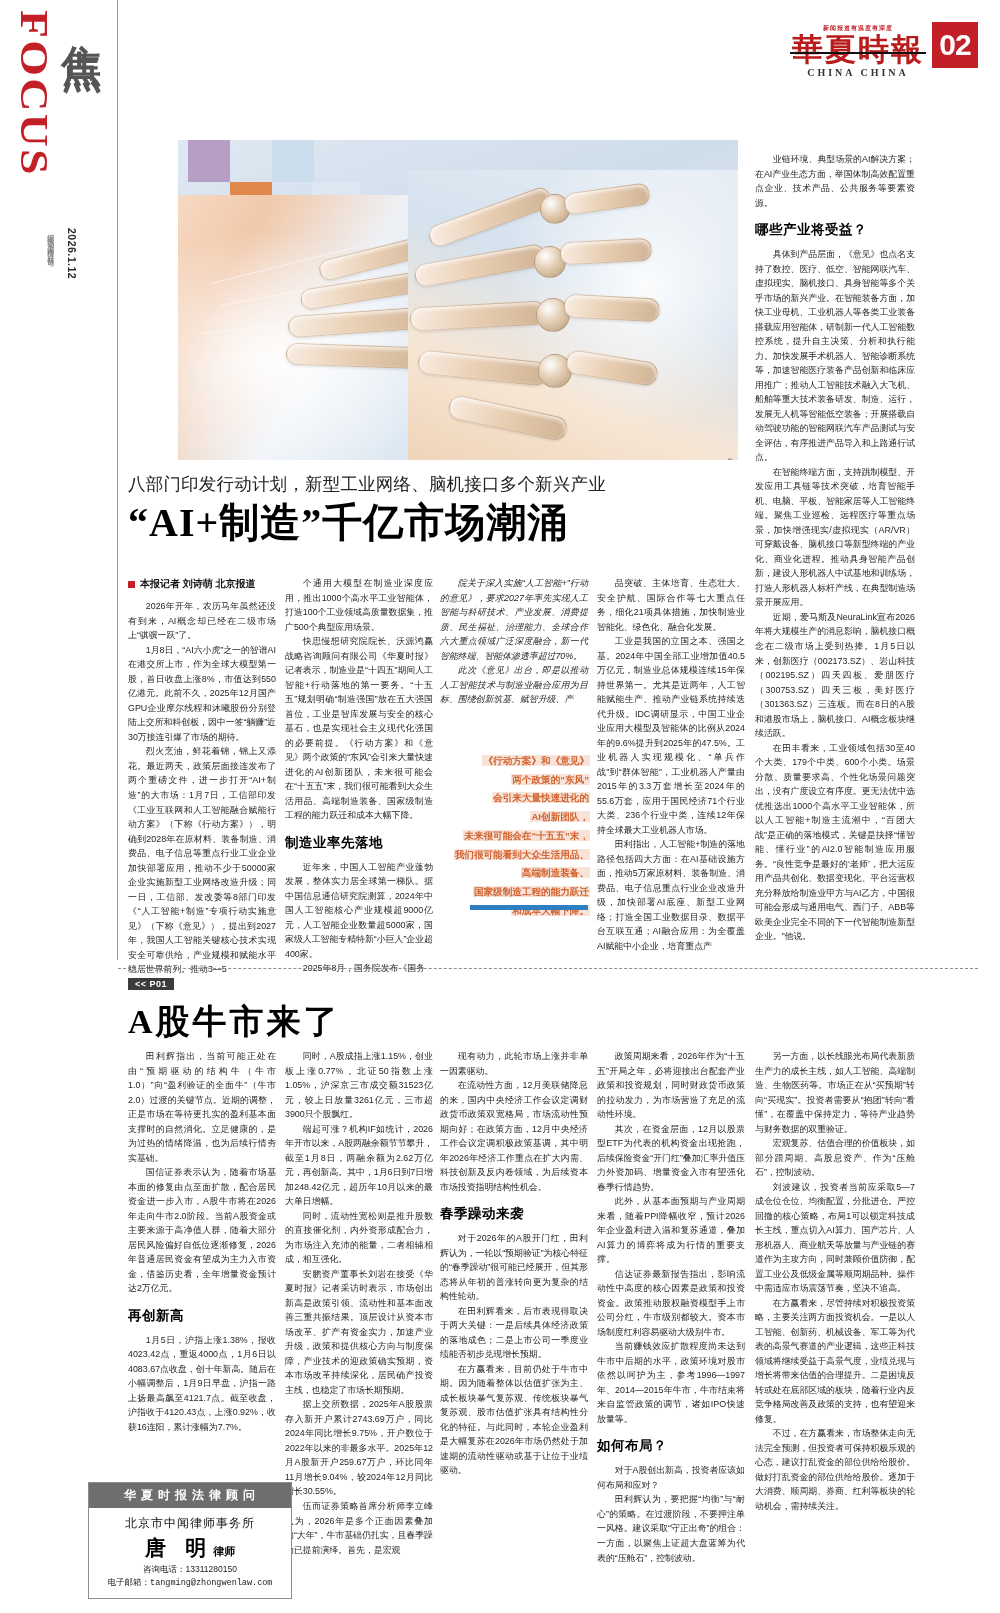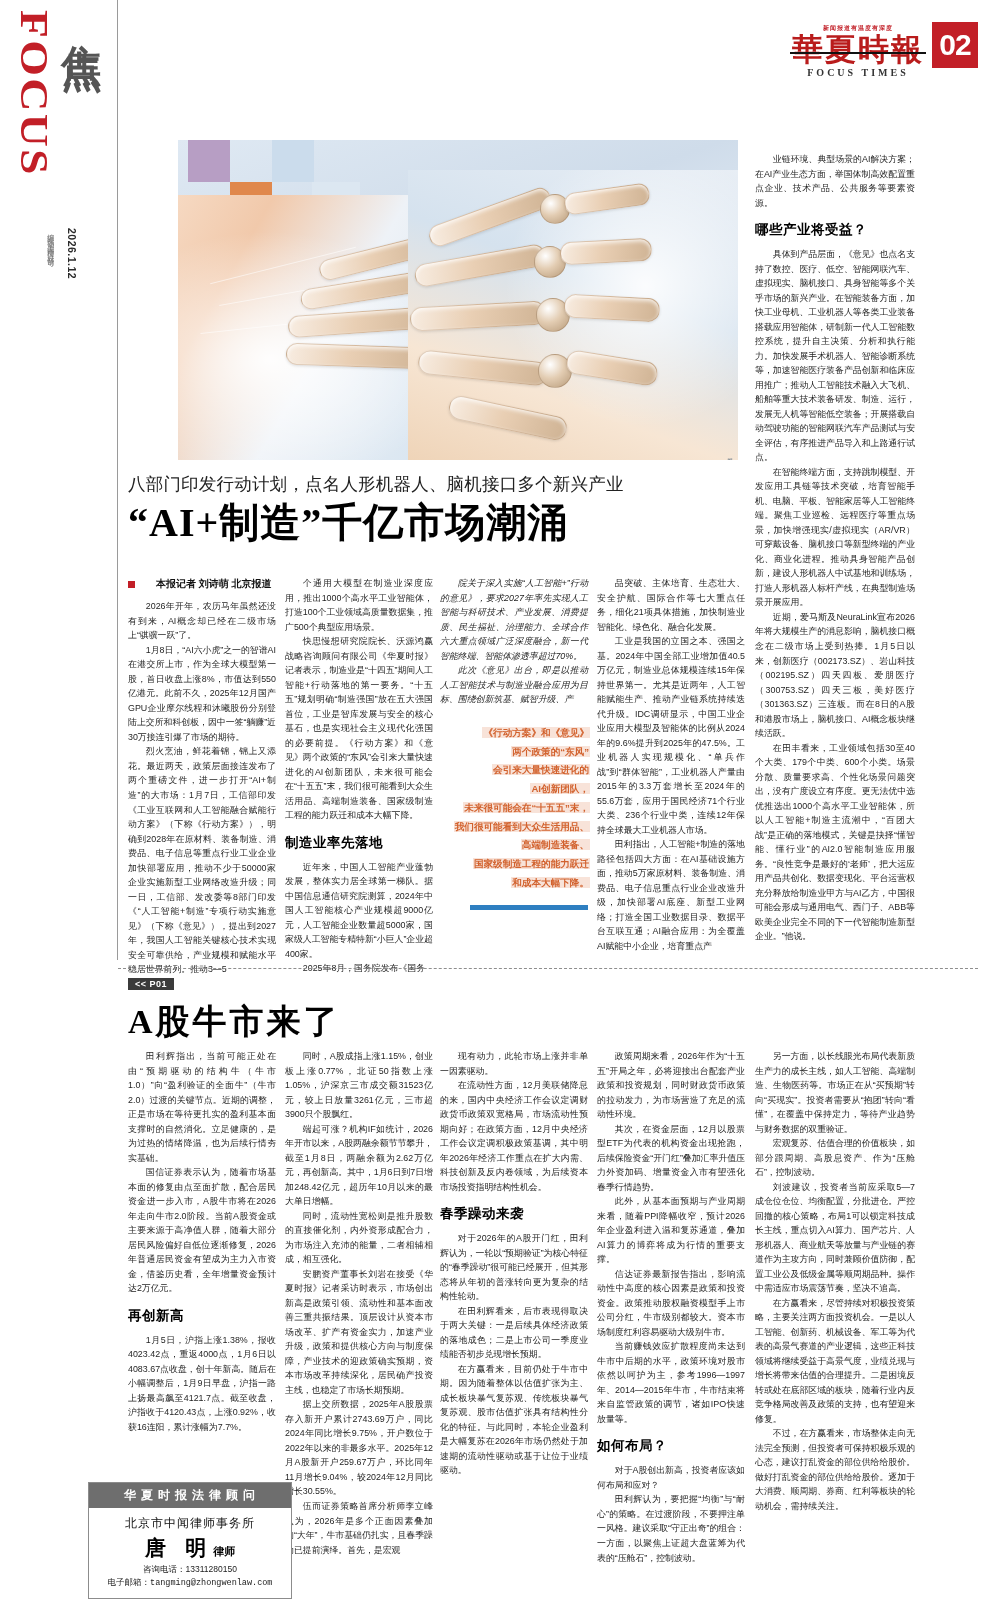--- a/index.html
+++ b/index.html
@@ -129,33 +129,33 @@
     font-family:"Liberation Sans","DejaVu Sans",sans-serif;
   }
   .col p { margin:0 0 0 0; text-indent: 2em; }
   .sub {
     font-weight:800; font-size: 13.5px; color:#000; margin: 9px 0 6px 0;
     text-indent:0; letter-spacing:0.5px;
     font-family:"Liberation Sans","DejaVu Sans",sans-serif;
   }
   .byline {
     font-weight:800; font-size:10px; color:#111; margin-bottom:7px; text-indent:0;
-    display:flex; align-items:center; gap:21px;
+    display:flex; align-items:center; gap:5px;
   }
   .byline .sqr { width:7px; height:7px; background:#c21f27; display:inline-block; }
 
   #col1 { left:128px;  top:576px; width:148px; height:380px; }
   #col2 { left:285px;  top:576px; width:148px; height:380px; }
   #col3 { left:440px;  top:576px; width:148px; height:380px;font-style:italic; }
   #col4 { left:597px;  top:576px; width:148px; height:380px; }
   #col5 { left:755px;  top:152px; width:160px; height:800px; }
 
   
   #pullquote {
-    position:absolute; left:440px; top:724px; width:150px;
+    position:absolute; left:440px; top:752px; width:150px;
     text-align:right;
     font-size: 9.6px; line-height: 1.95; font-weight:700;
     color:#d2622e;
   }
   #pullquote span.l {
     background: rgba(214,98,46,.18);
     padding: 0 1px;
   }
   #pq-bar {
     position:absolute; left:470px; top:905px; width:118px; height:5px;
@@ -211,21 +211,21 @@
   <div id="focus-en">FOCUS</div>
   <div id="focus-cn">焦点</div>
   <div id="rail-date">2026.1.12</div>
   <div id="rail-credit">编辑 张功劭 美编 柳琦 校对 胡可</div>
 </div>
 
 <div id="masthead">
   <div id="mast-brand">
     <div id="mast-kicker">新闻报道有温度有深度</div>
     <div id="mast-cn">華夏時報</div>
-    <div id="mast-en">FOCUS TIMES</div>
+    <div id="mast-en">CHINA CHINA</div>
   </div>
   <div id="page-badge">02</div>
 </div>
 
 <div id="hero">
   <div class="hero-sq" style="left:10px;top:0;width:42px;height:42px;background:#b79ec4;"></div>
   <div class="hero-sq" style="left:52px;top:42px;width:42px;height:42px;background:#e0884c;"></div>
   <div class="hero-sq" style="left:94px;top:0;width:42px;height:42px;background:#cbdcec;"></div>
   <div class="hero-sq" style="left:94px;top:84px;width:40px;height:60px;background:#4d87b5;"></div>
   <div class="hero-sq" style="left:134px;top:42px;width:48px;height:48px;background:#dce7f1;"></div>
@@ -252,21 +252,21 @@
     <div class="finger" style="left:156px;top:126px;width:96px;height:24px;transform:rotate(3deg);"></div>
     <div class="finger" style="left:10px;top:186px;width:130px;height:24px;transform:rotate(6deg);"></div>
     <div class="joint" style="left:130px;top:184px;width:34px;height:34px;"></div>
     <div class="finger" style="left:158px;top:186px;width:92px;height:24px;transform:rotate(9deg);"></div>
     <div class="finger" style="left:40px;top:236px;width:120px;height:24px;transform:rotate(12deg);"></div>
   </div>
 
   <div id="hero-cred">视觉中国</div>
 </div>
 
-<div id="kicker">八部门印发行动计划，点名人形机器人、脑机接口多个新兴产业</div>
+<div id="kicker">八部门印发行动计划，新型工业网络、脑机接口多个新兴产业</div>
 <div id="headline">“AI+制造”千亿市场潮涌</div>
 
 <div class="col" id="col1">
   <div class="byline">
     <span class="sqr"></span>
     <span>本报记者 刘诗萌 北京报道</span>
   </div>
   <p>2026年开年，农历马年虽然还没有到来，AI概念却已经在二级市场上“骐骥一跃”了。</p>
   <p>1月8日，“AI六小虎”之一的智谱AI在港交所上市，作为全球大模型第一股，首日收盘上涨8%，市值达到550亿港元。此前不久，2025年12月国产GPU企业摩尔线程和沐曦股份分别登陆上交所和科创板，因中一签“躺赚”近30万接连引爆了市场的期待。</p>
   <p>烈火烹油，鲜花着锦，锦上又添花。最近两天，政策层面接连发布了两个重磅文件，进一步打开“AI+制造”的大市场：1月7日，工信部印发《工业互联网和人工智能融合赋能行动方案》（下称《行动方案》），明确到2028年在原材料、装备制造、消费品、电子信息等重点行业工业企业加快部署应用，推动不少于50000家企业实施新型工业网络改造升级；同一日，工信部、发改委等8部门印发《“人工智能+制造”专项行动实施意见》（下称《意见》），提出到2027年，我国人工智能关键核心技术实现安全可靠供给，产业规模和赋能水平稳居世界前列。推动3—5</p>

